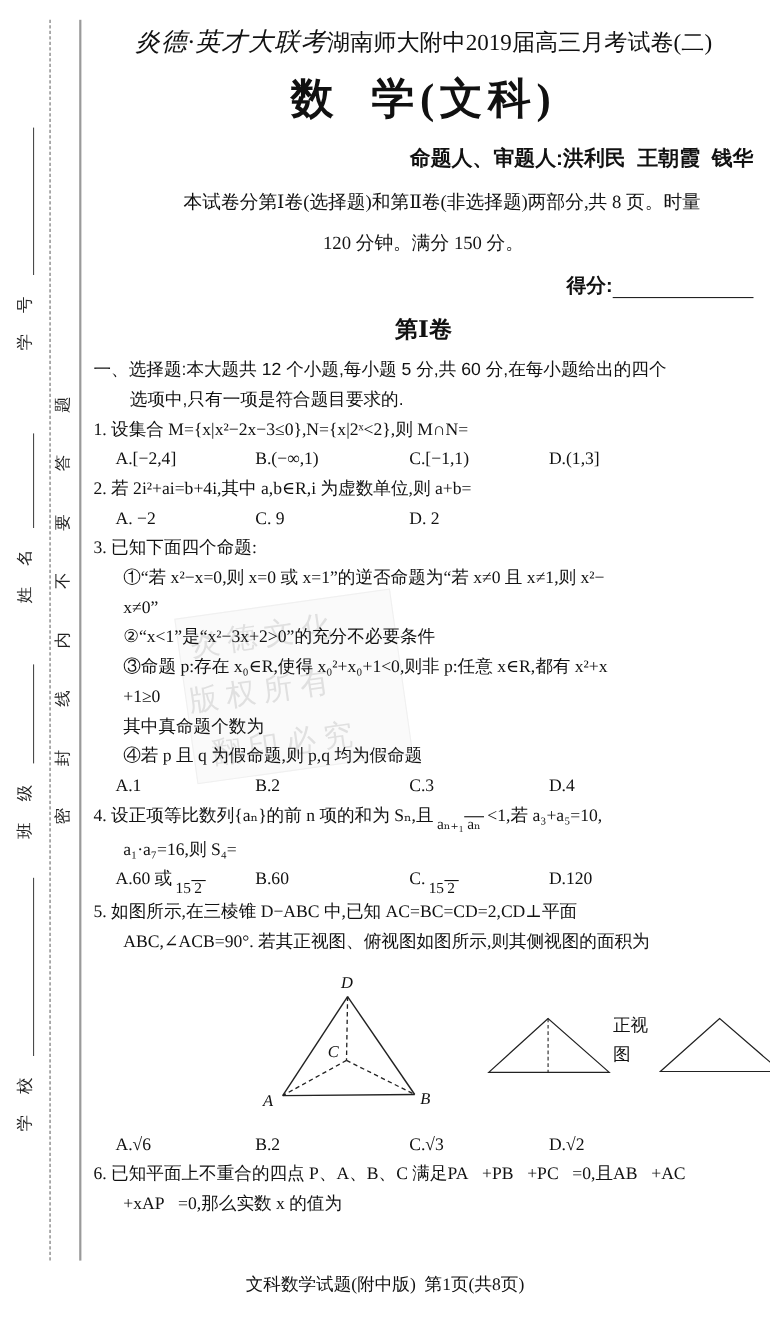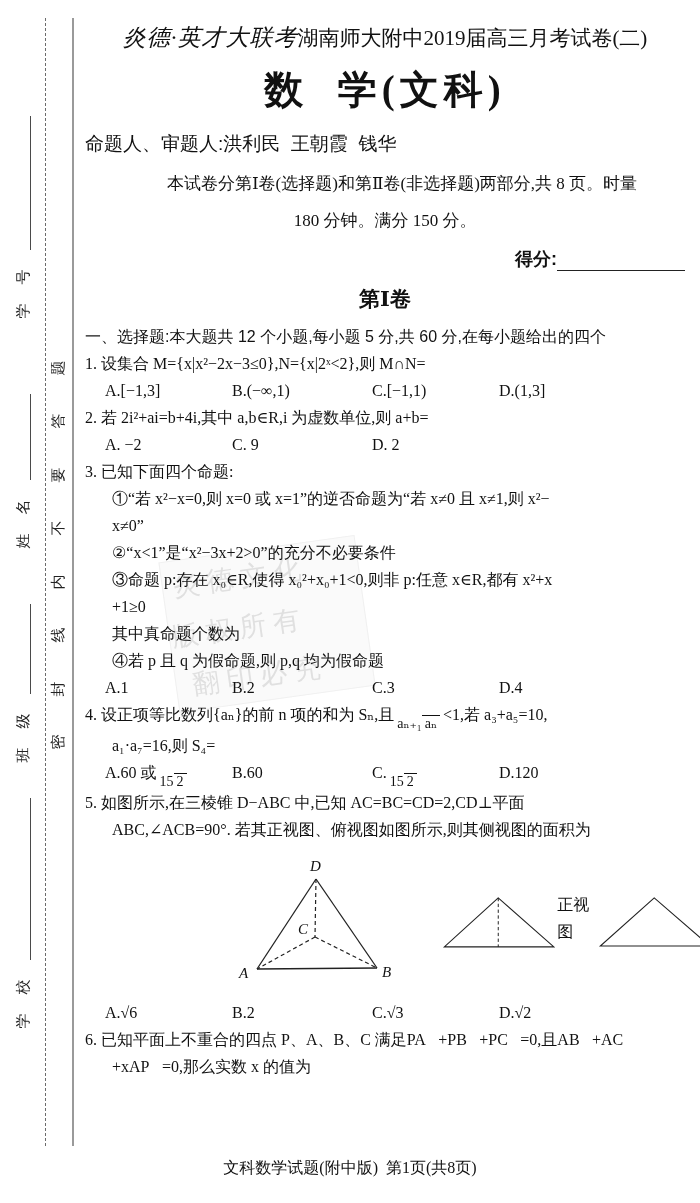--- a/index.html
+++ b/index.html
@@ -35,21 +35,21 @@
              white-space:nowrap; font-family:"Liberation Sans","DejaVu Sans",sans-serif; }
   .wm-0 { margin-left:10px; } .wm-1 { margin-left:2px; } .wm-2 { margin-left:16px; }
 
   
   .content { position:absolute; left:85px; top:22px; width:600px; z-index:1; }
   .nowrap { white-space:pre; }
   .exam-header { text-align:center; font-size:21px; font-weight:normal; }
   .brand { font-style:italic; font-size:23px; letter-spacing:1px; }
   .main-title { text-align:center; font-size:39px; font-weight:bold;
                 letter-spacing:5px; margin-top:10px; }
-  .authors { text-align:left; font-size:19px; font-weight:normal; margin-top:14px;
+  .authors { text-align:right; font-size:19px; font-weight:bold; margin-top:14px;
              font-family:"Liberation Sans","DejaVu Sans",sans-serif; }
   .intro { font-size:17px; line-height:37px; margin-top:8px;text-align:center; }
   .intro-1 { text-indent:34px; }
   .score-row { display:flex; justify-content:flex-end; align-items:flex-end;
                margin-top:8px; font-size:18px; font-weight:bold;
                font-family:"Liberation Sans","DejaVu Sans",sans-serif; }
   .score-blank { display:inline-block; width:128px; height:22px;
                  border-bottom:1.5px solid #222; }
   .part-title { text-align:center; font-size:21px; font-weight:bold; margin-top:14px; }
   .section-head { font-size:16px; font-weight:normal; line-height:27px; margin-top:10px;
@@ -128,38 +128,39 @@
   <div class="content">
 
     <div class="exam-header nowrap"><span class="brand">炎德·英才大联考</span><span>湖南师大附中2019届高三月考试卷(二)</span></div>
 
     <div class="main-title nowrap">数  学(文科)</div>
 
     <div class="authors nowrap">命题人、审题人:洪利民  王朝霞  钱华</div>
 
     <div class="intro">
       <div class="intro-1 nowrap">本试卷分第Ⅰ卷(选择题)和第Ⅱ卷(非选择题)两部分,共 8 页。时量</div>
-      <div class="nowrap">180 分钟。满分 150 分。</div>
+      <div class="nowrap">120 分钟。满分 150 分。</div>
     </div>
 
     <div class="score-row">
       <span>得分:</span>
       <span class="score-blank"></span>
     </div>
 
     <div class="part-title">第Ⅰ卷</div>
 
     <div class="section-head">
       <div class="nowrap">一、选择题:本大题共 12 个小题,每小题 5 分,共 60 分,在每小题给出的四个</div>
+      <div class="cont nowrap">选项中,只有一项是符合题目要求的.</div>
     </div>
 
     <div class="q">
       <div class="q-line">1. 设集合 M={x|x²−2x−3≤0},N={x|2ˣ&lt;2},则 M∩N=</div>
       <div class="opts">
-        <span class="opt">A.[−1,3]</span>
+        <span class="opt">A.[−2,4]</span>
         <span class="opt">B.(−∞,1)</span>
         <span class="opt">C.[−1,1)</span>
         <span class="opt">D.(1,3]</span>
       </div>
     </div>
 
     <div class="q">
       <div class="q-line">2. 若 2i²+ai=b+4i,其中 a,b∈R,i 为虚数单位,则 a+b=</div>
       <div class="opts">
         <span class="opt">A. −2</span>

